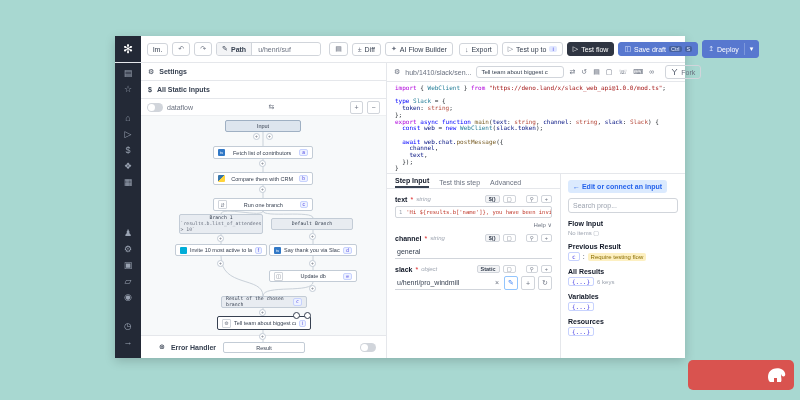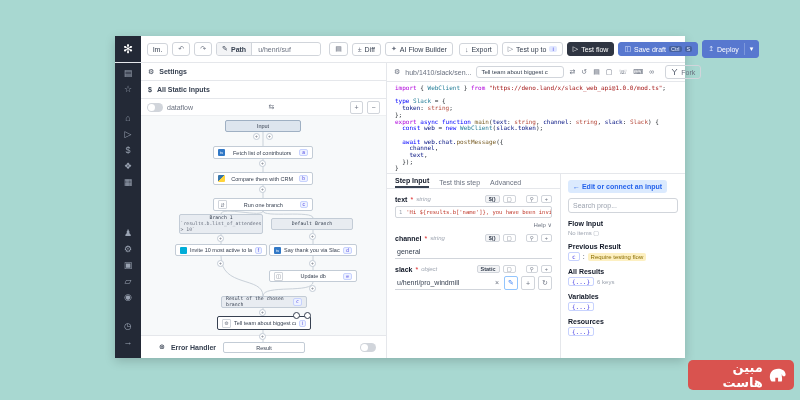--- a/index.html
+++ b/index.html
@@ -439,14 +439,13 @@
         </div>
       </div>
     </div>
   </div>
 </div>
 
 <div class="wm">
   <svg width="22" height="20" viewBox="0 0 22 20">
     <path d="M3,16 C1,12 2,6 7,4 C12,2 18,4 19,8 C20,11 18,12 16,11 L15,9 C15,13 16,15 15,17 L11,17 L11,13 L8,13 L8,17 L4,17 Z" fill="#ffffff"></path>
   </svg>
-  <span class="wtxt">مبین هاست</span>
 </div>
 
 </body></html>

